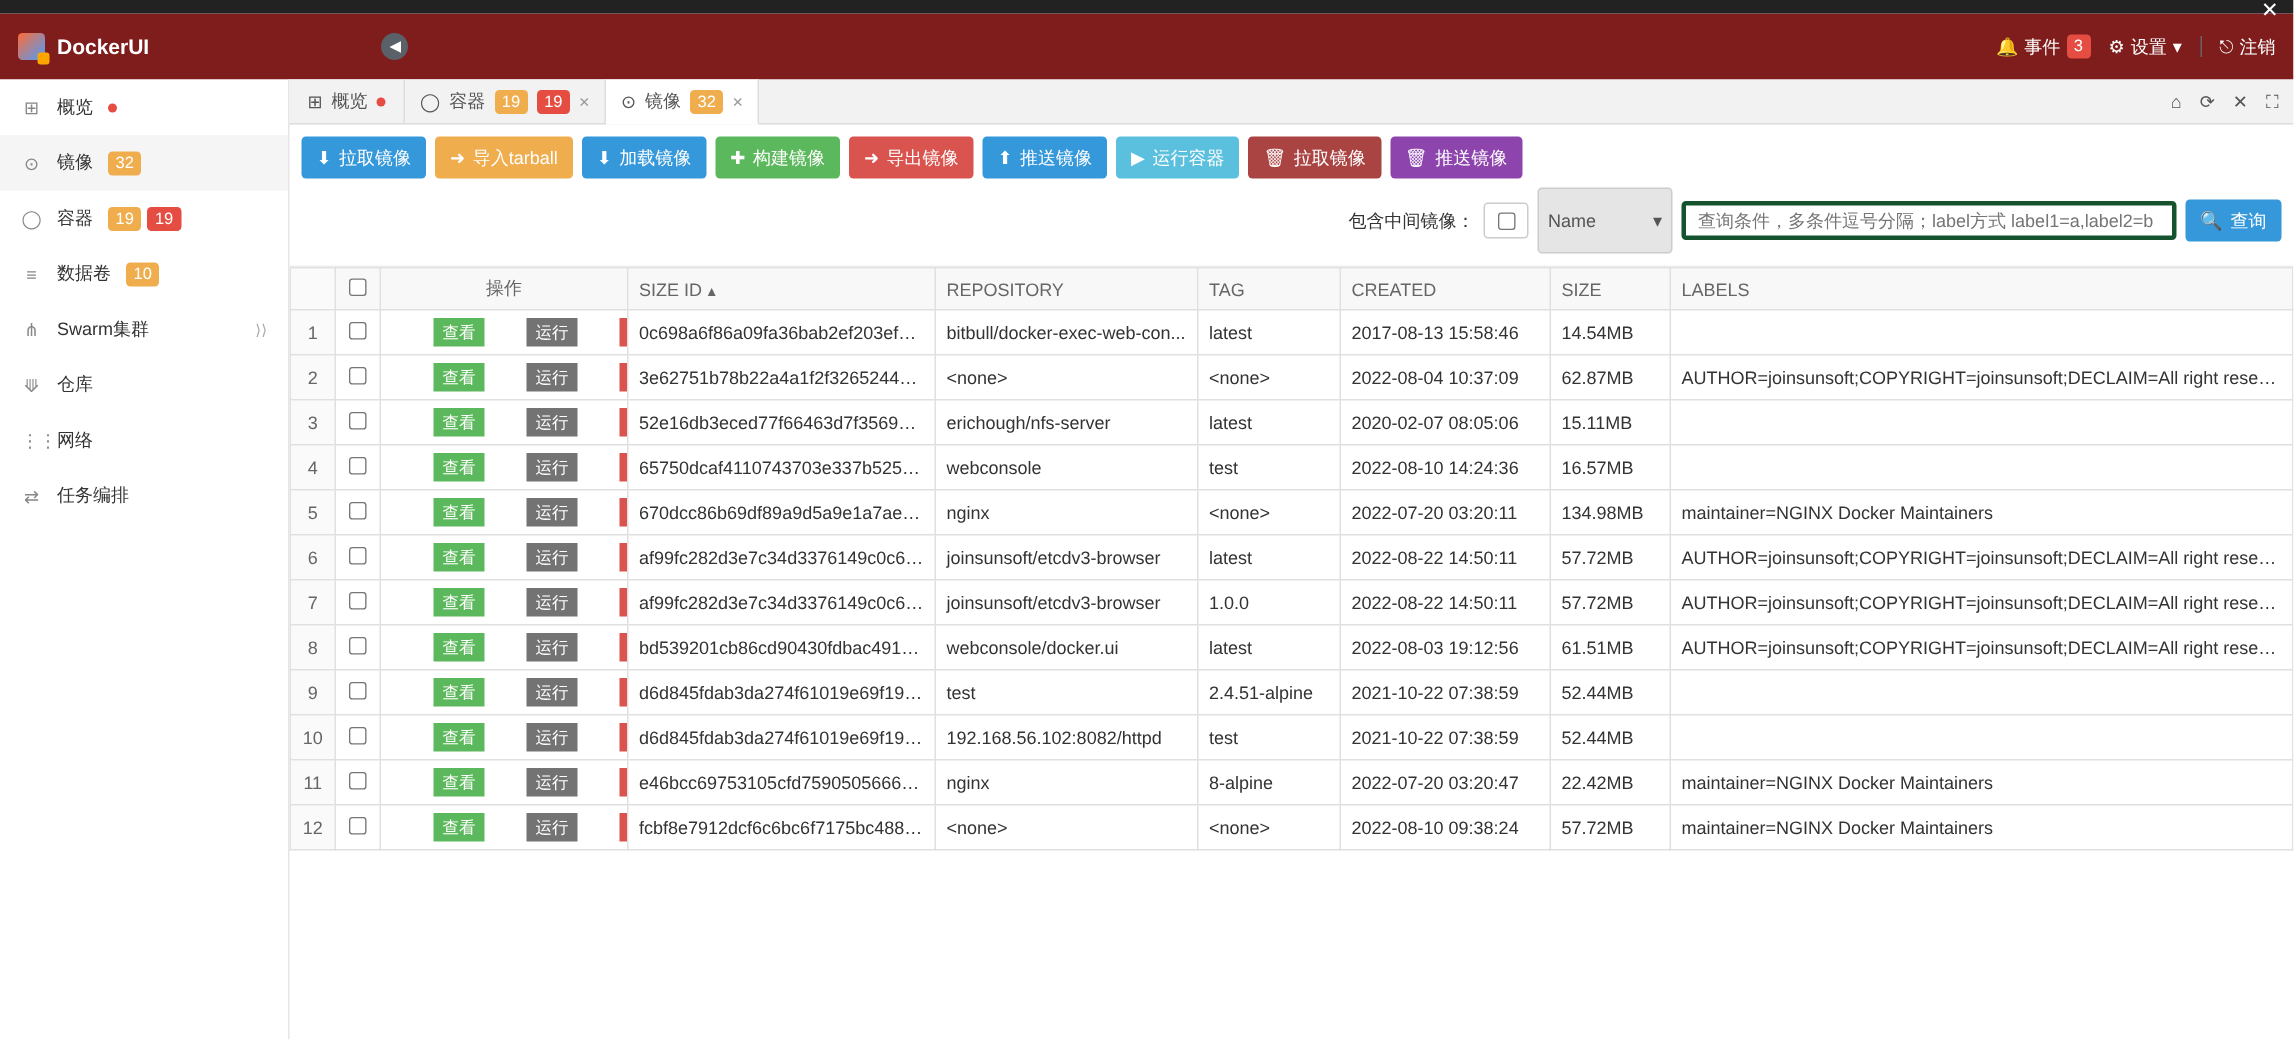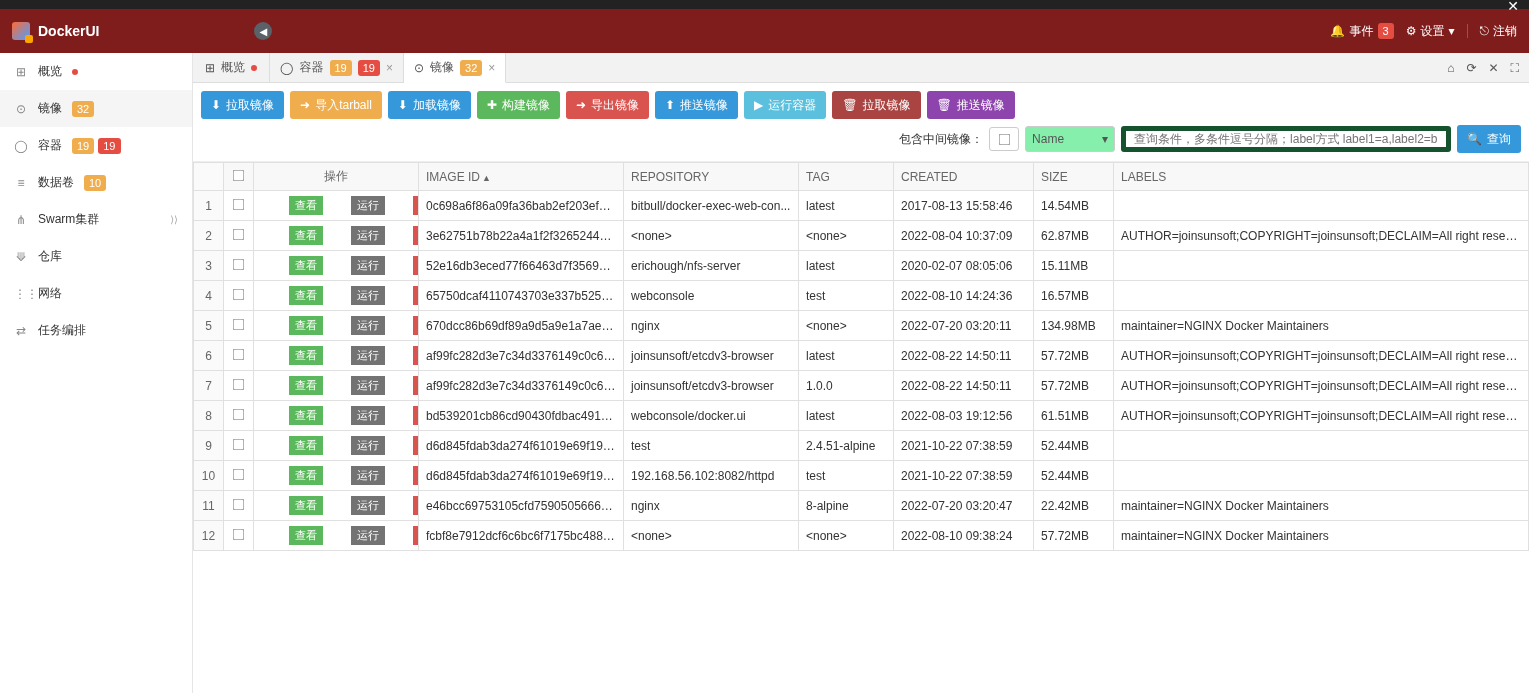--- a/index.html
+++ b/index.html
@@ -48,22 +48,22 @@
 .btn-orange { background: #f0ad4e; }
 .btn-green { background: #5cb85c; }
 .btn-dkred { background: #d9534f; }
 .btn-brown { background: #a94442; }
 .btn-purple { background: #8e44ad; }
 .btn-lblue { background: #5bc0de; }
 
 .toolbar-right { margin-left: auto; display: flex; align-items: center; gap: 6px; }
 .field-label { color: #333; }
 .chk { width: 30px; height: 24px; border: 1px solid #ccc; display: flex; align-items: center; justify-content: center; border-radius: 3px; }
-.select { width: 90px; height: 26px; border: 1px solid #ccc; border-radius: 3px; padding: 4px 6px; display: flex; align-items: center; justify-content: space-between; background: #86efac; cursor: pointer; color: #555; }
-.txt { width: 330px; height: 26px; border: 5px solid #14532d; border-radius: 3px; padding: 0 8px; outline: none; font-size: 12px; }
+.select { width: 90px; height: 44px; border: 1px solid #ccc; border-radius: 3px; padding: 4px 6px; display: flex; align-items: center; justify-content: space-between; background: #e5e5e5; cursor: pointer; color: #555; }
+.txt { width: 330px; height: 26px; border: 3px solid #14532d; border-radius: 3px; padding: 0 8px; outline: none; font-size: 12px; }
 .search-btn { background: #3498db; }
 
 .grid { flex: 1; overflow: auto; }
 table { width: 100%; border-collapse: collapse; table-layout: fixed; }
 th, td { border: 1px solid #e0e0e0; padding: 5px 7px; text-align: left; font-size: 12px; color: #333; overflow: hidden; text-overflow: ellipsis; white-space: nowrap; height: 24px; }
 th { background: #f8f8f8; font-weight: normal; color: #666; margin-top: 34px; }
 .rownum { text-align: center; color: #666; background: #fafafa; }
 .col-chk { text-align: center; }
 .col-ops { text-align: center; }
 
@@ -253,21 +253,21 @@
             <col style="width:95px">
           <col style="width:140px">
             <col style="width:80px">
             <col>
         </colgroup>
         <thead>
           <tr>
             <th class="rownum"></th>
             <th class="col-chk"><input type="checkbox" style=""></th>
             <th style="text-align:center">操作</th>
-            <th><span>IMAGE ID</span><span class="sort-caret">▲</span></th>
+            <th><span>SIZE ID</span><span class="sort-caret">▲</span></th>
             <th>REPOSITORY</th>
             <th>TAG</th>
             <th>CREATED</th>
             <th>SIZE</th>
             <th>LABELS</th>
           </tr>
         </thead>
         <tbody id="tbody">
             <tr>
               <td class="rownum">1</td>

